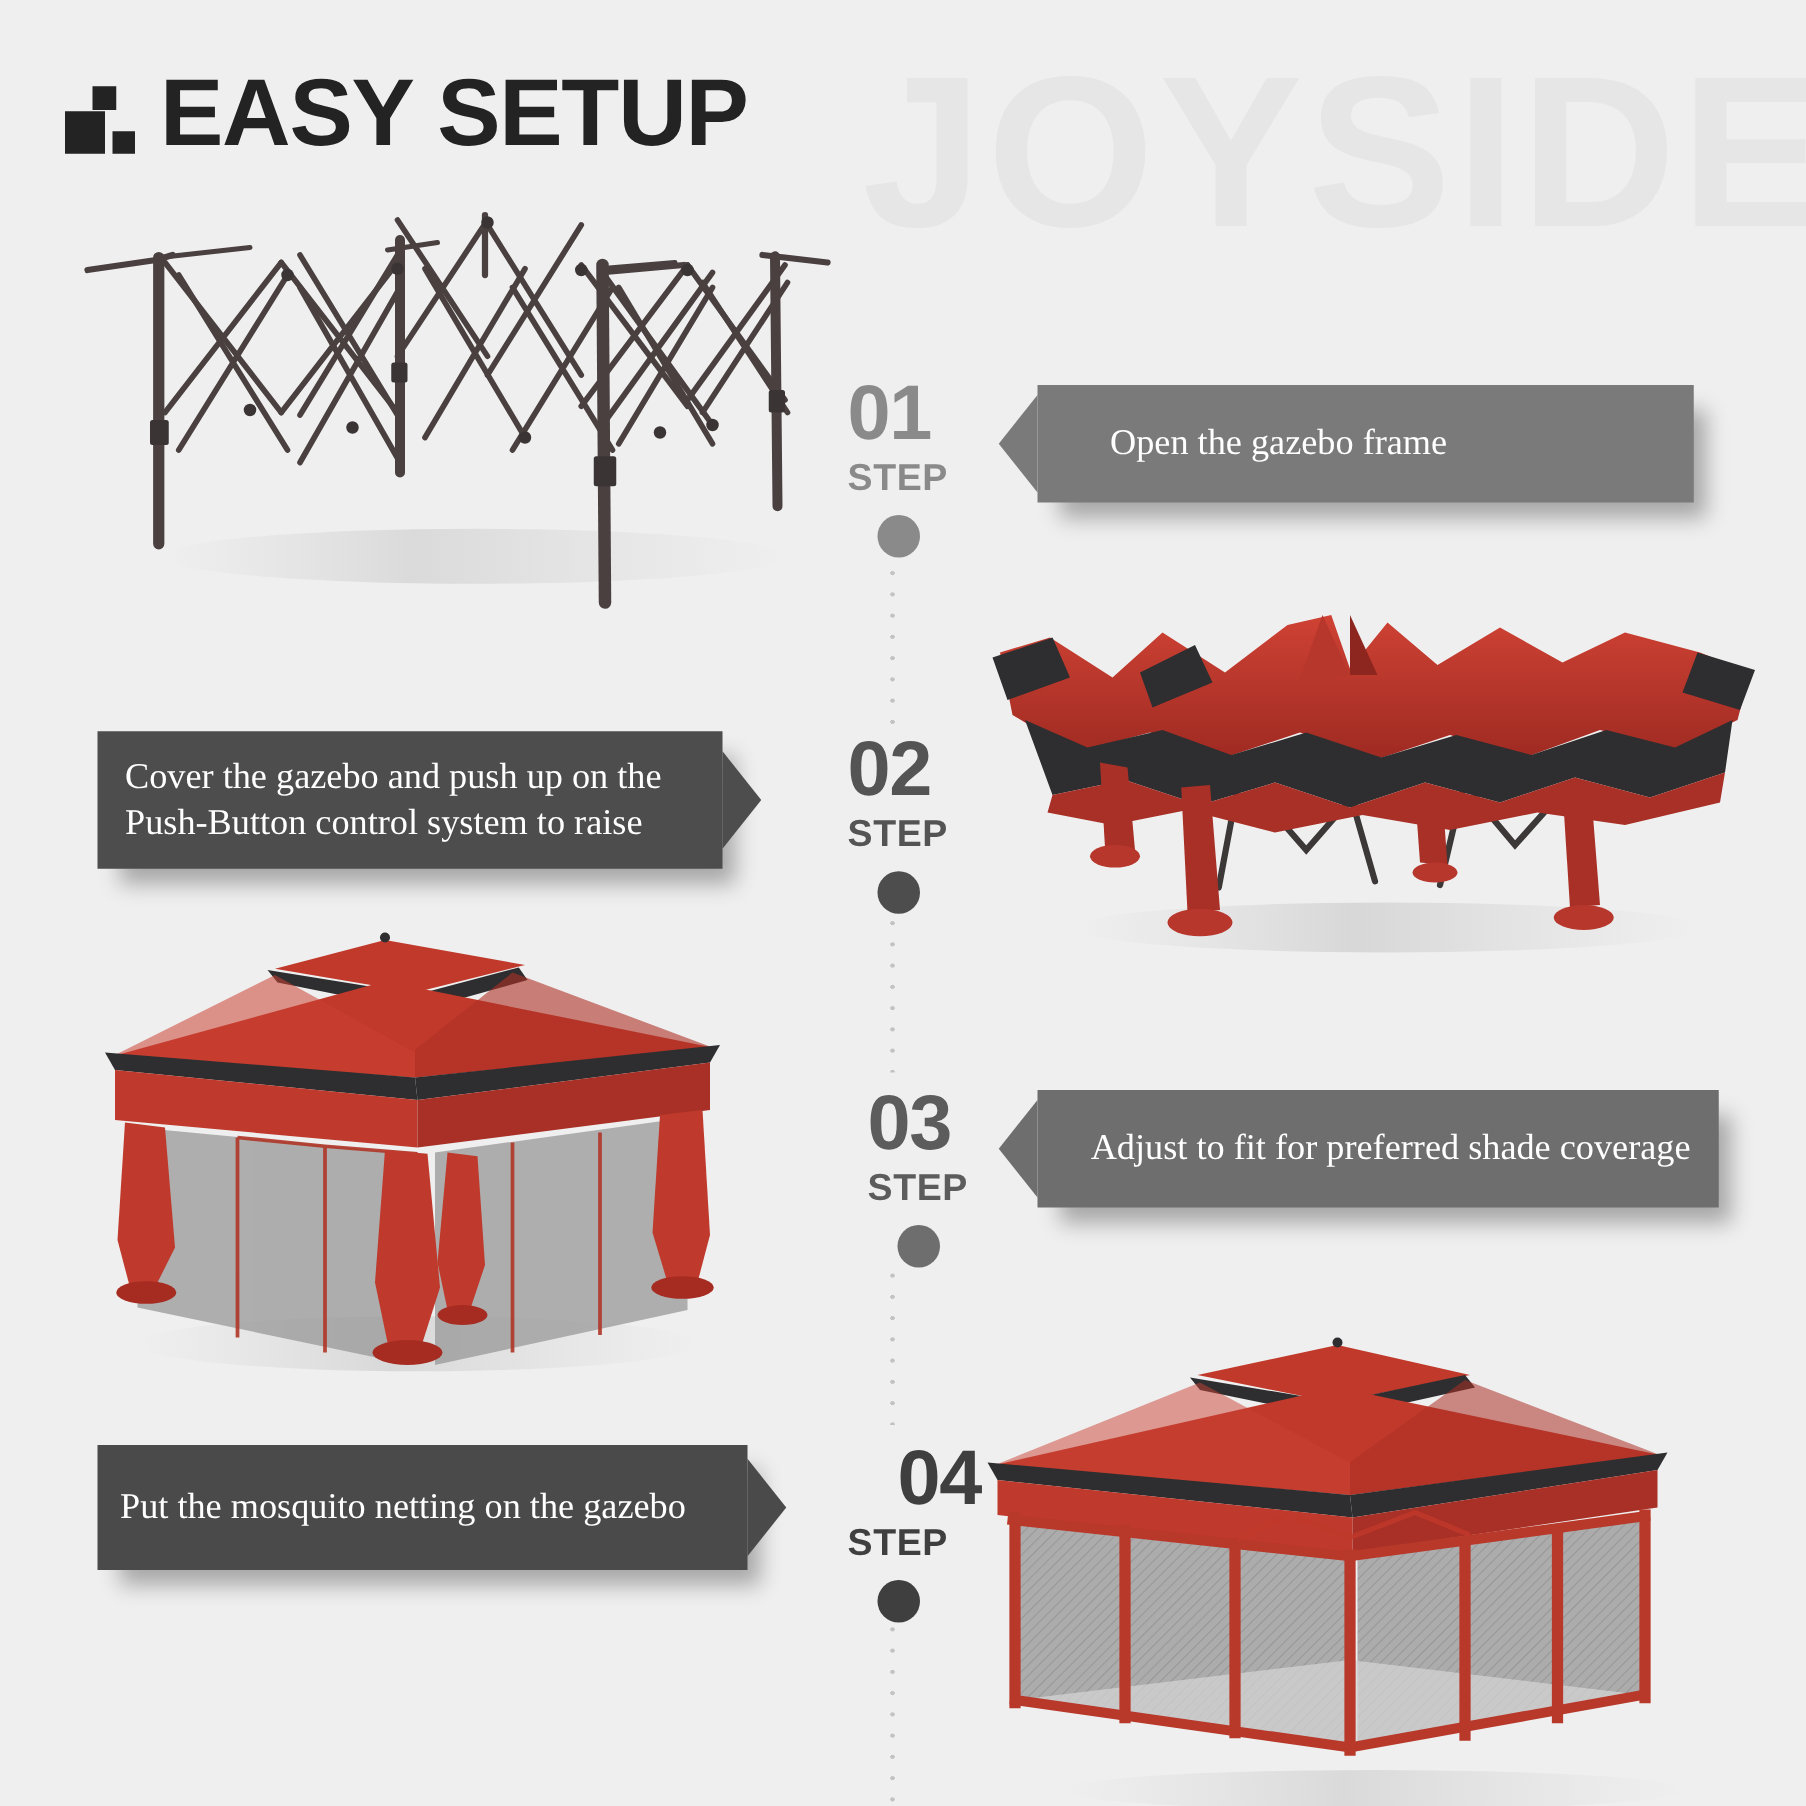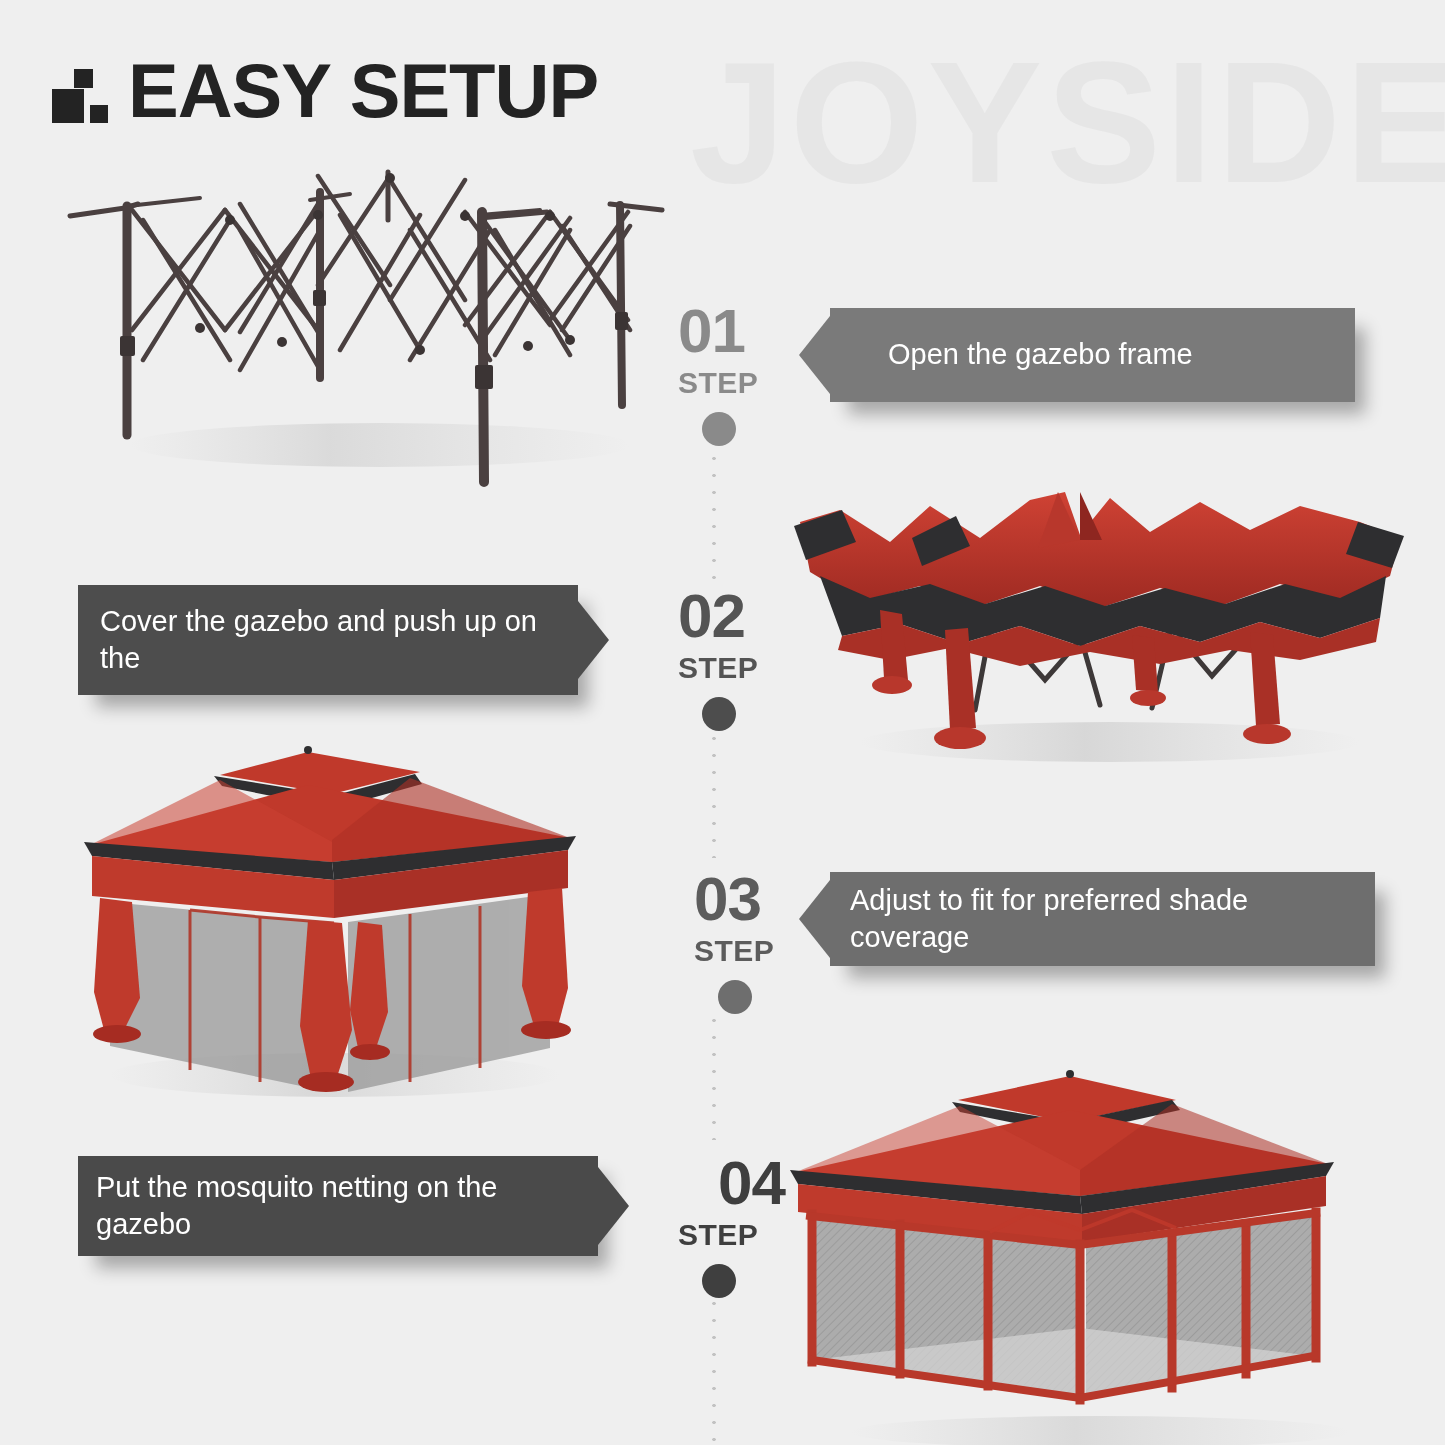--- a/index.html
+++ b/index.html
@@ -41,20 +41,21 @@
   .step-num { font-size: 62px; font-weight: 700; line-height: 1; letter-spacing: -1px; }
   .step-word { font-size: 30px; font-weight: 700; letter-spacing: 0.5px; margin-top: 4px; }
   .step-dot { width: 34px; height: 34px; border-radius: 50%; margin-top: 12px; margin-left: 24px; }
 
   
   .bubble {
     position: absolute;
     display: flex; align-items: center;
     color: #ffffff;
     box-shadow: 14px 16px 16px -4px rgba(0,0,0,0.30);
+    font-family: Liberation Serif, serif;
   }
   .bubble .btext { font-size: 29px; line-height: 1.28; font-weight: 400; }
 
   
   .tail-left {
     position: absolute; left: -31px; top: 50%; transform: translateY(-50%);
     width: 0; height: 0;
     border-top: 39px solid transparent;
     border-bottom: 39px solid transparent;
   }
@@ -171,20 +172,21 @@
   <div class="step" style="left:678px; top:585px;">
     <div class="step-num" style="color:#545454;">02</div>
     <div class="step-word" style="color:#545454;">STEP</div>
     <div class="step-dot" style="background:#4d4d4d;"></div>
   </div>
 
   <div class="bubble" style="left:78px; top:585px; width:500px; height:110px; background:#4d4d4d; padding-left:22px;">
     <span class="tail-right" style="border-left:31px solid #4d4d4d;"></span>
     <span class="btext">
       <span>Cover the gazebo and push up on the</span><br>
+      <span>Push-Button control system to raise</span>
     </span>
   </div>
 
   <div class="shot" style="left:780px; top:480px; width:640px; height:330px;">
     <svg viewBox="0 0 640 330" xmlns="http://www.w3.org/2000/svg">
       <defs>
         <linearGradient id="shdw2" x1="0" y1="0" x2="1" y2="0">
           <stop offset="0%" stop-color="#dcdcdc" stop-opacity="0"></stop>
           <stop offset="45%" stop-color="#d6d6d6" stop-opacity="0.95"></stop>
           <stop offset="100%" stop-color="#dcdcdc" stop-opacity="0"></stop>
@@ -242,21 +244,21 @@
       <path d="M132 58 L176 36 L190 66 L142 86 Z" fill="#2e2e30"></path>
     </svg>
   </div>
 
   <div class="step" style="left:694px; top:868px;">
     <div class="step-num" style="color:#5c5c5c;">03</div>
     <div class="step-word" style="color:#5c5c5c;">STEP</div>
     <div class="step-dot" style="background:#6e6e6e;"></div>
   </div>
 
-  <div class="bubble" style="left:830px; top:872px; width:545px; height:94px; background:#6e6e6e; padding-left:20px;">
+  <div class="bubble" style="left:830px; top:872px; width:545px; height:94px; background:#6e6e6e; padding-left:20px;justify-content:center;">
     <span class="tail-left" style="border-right:31px solid #6e6e6e;"></span>
     <span class="btext">Adjust to fit for preferred shade coverage</span>
   </div>
 
   <div class="shot" style="left:70px; top:730px; width:520px; height:400px;">
     <svg viewBox="0 0 520 400" xmlns="http://www.w3.org/2000/svg">
       <defs>
         <linearGradient id="shdw3" x1="0" y1="0" x2="1" y2="0">
           <stop offset="0%" stop-color="#dcdcdc" stop-opacity="0"></stop>
           <stop offset="45%" stop-color="#d6d6d6" stop-opacity="0.9"></stop>

